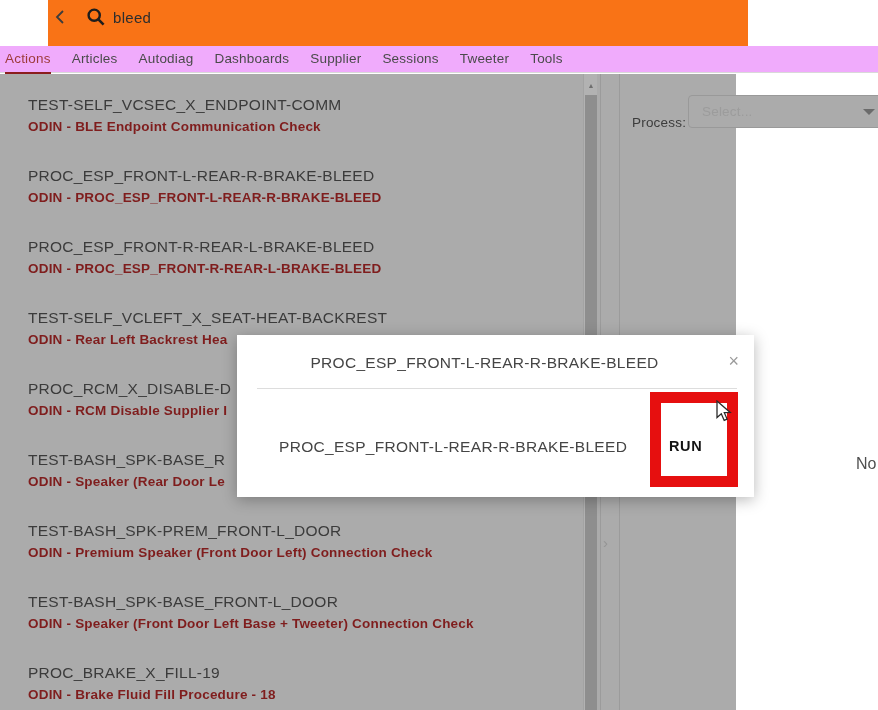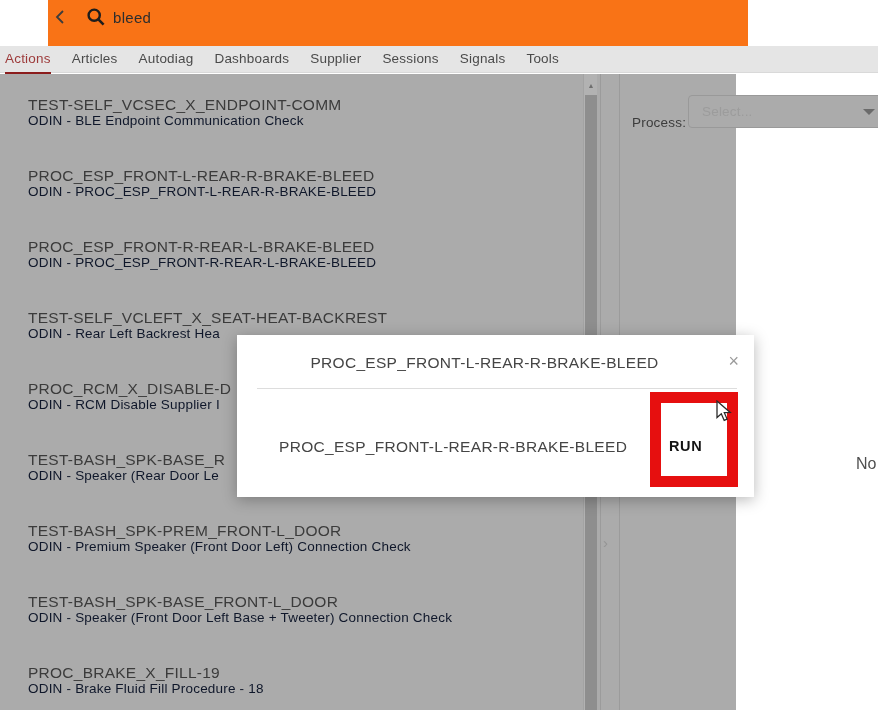--- a/index.html
+++ b/index.html
@@ -11,34 +11,34 @@
   }
   
   .topbar{position:absolute;left:0;top:0;width:700px;height:46px;background:#f97316;margin-left:48px;}
   .back-btn{position:absolute;left:2px;top:6px;width:22px;height:22px;cursor:pointer;}
   .search-wrap{position:absolute;left:38px;top:4px;height:26px;display:flex;align-items:center;}
   .search-icon{width:20px;height:20px;margin-right:7px;}
   .search-text{font-size:15px;color:#2e2e2e;letter-spacing:.3px;}
   
   .tabbar{
     position:absolute;left:0;top:46px;width:878px;height:27px;
-    border-bottom:1px solid #d9d9d9;background:#e5e5e5;
+    border-bottom:1px solid #d9d9d9;background:#f0abfc;
     display:flex;align-items:flex-start;padding-left:5px;box-sizing:border-box;
   }
   .tab{
     font-size:13.5px;color:#4a4a4a;letter-spacing:.2px;
     padding:5px 0 6px 0;margin-right:21px;cursor:pointer;white-space:nowrap;
   }
   .tab.active{color:#9d3b3b;border-bottom:3px solid #8b1d1d;}
   
   .content{position:absolute;left:0;top:74px;width:736px;height:636px;background:#ababab;}
   .list{position:absolute;left:0;top:0;width:583px;height:636px;overflow:hidden;}
   .list-item{position:absolute;left:28px;cursor:pointer;}
   .item-title{font-size:15.5px;color:#3b3b3b;letter-spacing:.25px;line-height:17px;white-space:nowrap;}
-  .item-desc{font-size:13.5px;color:#0f172a;letter-spacing:.2px;line-height:16px;white-space:nowrap;}
+  .item-desc{font-size:13.5px;color:#7f1d1d;letter-spacing:.2px;line-height:16px;margin-top:6px;white-space:nowrap;font-weight:bold;}
   
   .scrollbar{position:absolute;left:583px;top:0;width:14px;height:636px;background:#b2b2b2;border-left:1px solid #a3a3a3;box-sizing:border-box;}
   .scroll-up{position:absolute;left:0;top:6px;width:14px;height:12px;font-size:7px;color:#6e6e6e;text-align:center;line-height:12px;cursor:pointer;}
   .scroll-thumb{position:absolute;left:1px;top:21px;width:12px;height:615px;background:#8e8e8e;cursor:pointer;}
   
   .divider-1{position:absolute;left:600px;top:0;width:1px;height:636px;background:#9b9b9b;}
   .divider-2{position:absolute;left:619px;top:0;width:1px;height:636px;background:#9b9b9b;}
   .gutter-chevron{position:absolute;left:603px;top:460px;width:14px;height:18px;font-size:15px;color:#949494;cursor:pointer;line-height:18px;}
   
   .process-label{position:absolute;left:632px;top:41px;font-size:13.5px;color:#3c3c3c;letter-spacing:.2px;}
@@ -92,21 +92,21 @@
   </div>
 </div>
 
 <div class="tabbar">
   <span class="tab active">Actions</span>
   <span class="tab">Articles</span>
   <span class="tab">Autodiag</span>
   <span class="tab">Dashboards</span>
   <span class="tab">Supplier</span>
   <span class="tab">Sessions</span>
-  <span class="tab">Signals</span>
+  <span class="tab">Tweeter</span>
   <span class="tab">Tools</span>
 </div>
 
 <div class="content">
 
   <div class="list">
     <div class="list-item" style="top:22px">
       <div class="item-title">TEST-SELF_VCSEC_X_ENDPOINT-COMM</div>
       <div class="item-desc">ODIN - BLE Endpoint Communication Check</div>
     </div>

